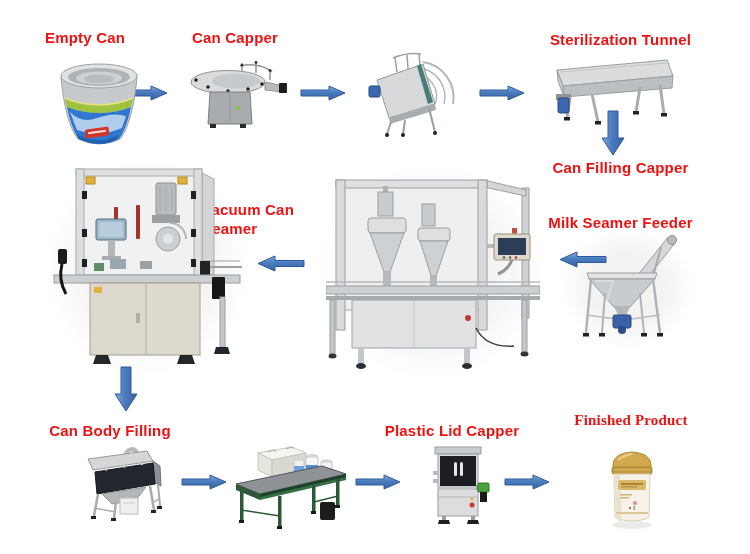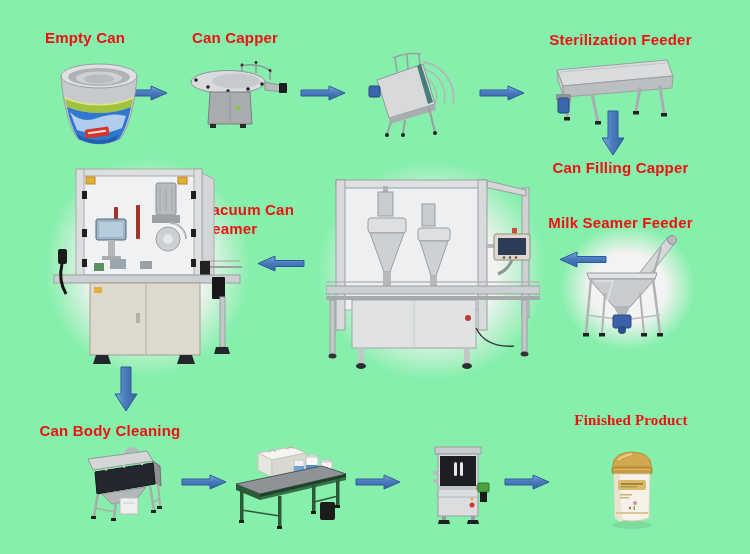--- a/index.html
+++ b/index.html
@@ -1,18 +1,18 @@
 <!DOCTYPE html>
 <html><head>
 <meta charset="utf-8">
 <style>
   * { margin:0; padding:0; box-sizing:border-box; }
   html,body { width:750px; height:554px; }
   body { background:#e9e8e7; font-family:"Liberation Sans",sans-serif; overflow:hidden; }
-  #canvas { position:relative; width:750px; height:554px; background:#86efac; }
+  #canvas { position:relative; width:750px; height:554px; background:#ffffff; }
   .station-label { position:absolute; color:#ee1111; font-weight:bold; font-size:15px; line-height:19px; text-align:center; letter-spacing:.2px; white-space:normal; }
   .label-left { text-align:left; }
   .img { position:absolute; }
   .img svg { display:block; width:100%; height:100%; }
   .arrow { position:absolute; }
   .arrow svg { display:block; width:100%; height:100%; }
   .halo { position:absolute; background:radial-gradient(closest-side,#f4f3f2 55%,rgba(244,243,242,0) 100%); }
 </style>
 </head>
 <body>
@@ -33,25 +33,26 @@
       </linearGradient>
     </defs>
   </svg>
 
   <div class="halo" style="left:318px;top:162px;width:228px;height:218px;"></div>
   <div class="halo" style="left:45px;top:158px;width:205px;height:218px;"></div>
   <div class="halo" style="left:560px;top:225px;width:135px;height:125px;"></div>
 
   <div class="station-label" style="left:25px;top:28px;width:120px;">Empty Can</div>
   <div class="station-label" style="left:175px;top:28px;width:120px;">Can Capper</div>
-  <div class="station-label" style="left:543px;top:30px;width:155px;">Sterilization Feeder</div>
+  <div class="station-label" style="left:543px;top:30px;width:155px;">Sterilization Tunnel</div>
   <div class="station-label" style="left:543px;top:158px;width:155px;">Can Filling Capper</div>
   <div class="station-label" style="left:543px;top:213px;width:155px;">Milk Seamer Feeder</div>
   <div class="station-label label-left" style="left:202px;top:200px;width:105px;">Vacuum Can Seamer</div>
-  <div class="station-label" style="left:30px;top:421px;width:160px;">Can Body Cleaning</div>
+  <div class="station-label" style="left:30px;top:421px;width:160px;">Can Body Filling</div>
+  <div class="station-label" style="left:378px;top:421px;width:148px;">Plastic Lid Capper</div>
   <div class="station-label" style="left:565px;top:411px;width:132px;font-family:Liberation Serif, serif;">Finished Product</div>
 
   <div class="arrow" style="left:122px;top:85px;width:46px;height:16px;">
     <svg viewBox="0 0 46 16">
         <polygon points="1,5 29,5 29,1 45,8 29,15 29,11 1,11" fill="url(#arwg)" stroke="#2d5a9e" stroke-linejoin="round"></polygon>
       </svg>
   </div>
   <div class="arrow" style="left:300px;top:85px;width:46px;height:16px;">
     <svg viewBox="0 0 46 16">
         <polygon points="1,5 29,5 29,1 45,8 29,15 29,11 1,11" fill="url(#arwg)" stroke="#2d5a9e" stroke-linejoin="round"></polygon>

